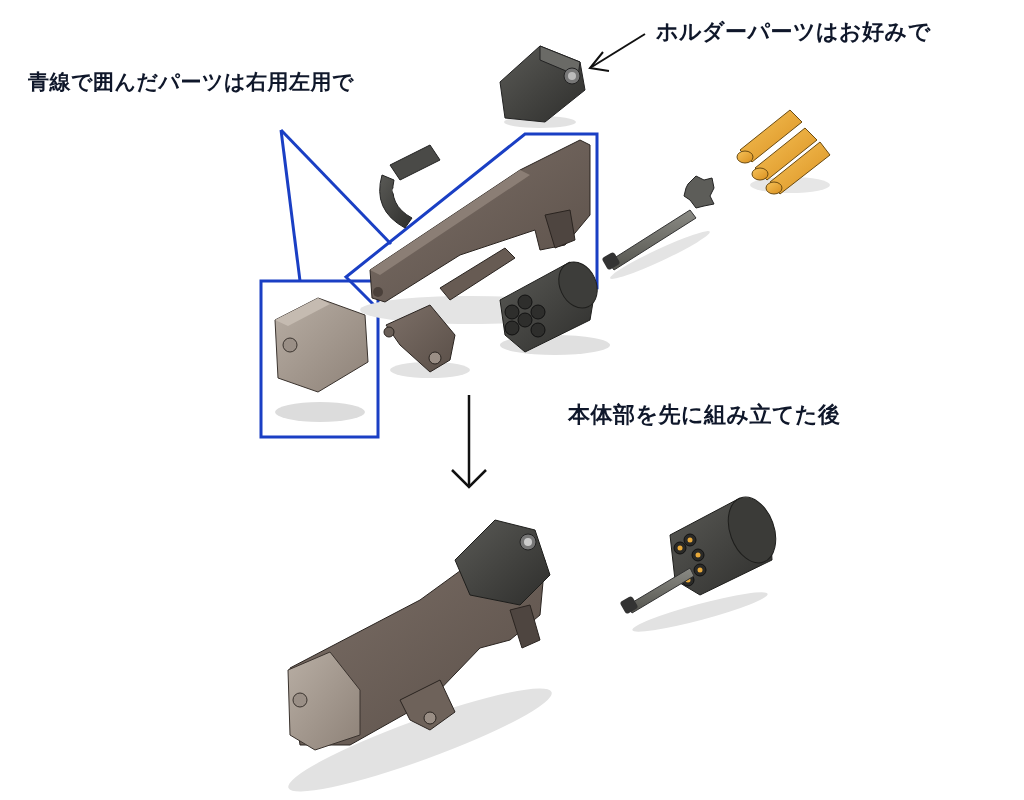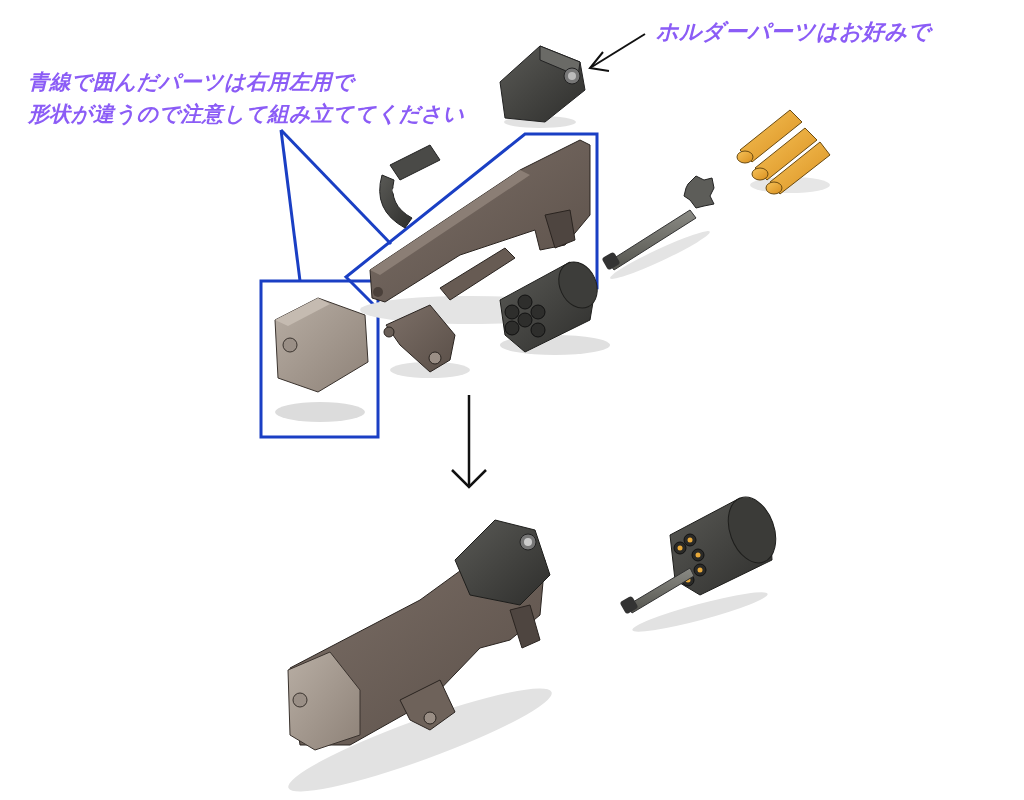--- a/index.html
+++ b/index.html
@@ -1,36 +1,36 @@
 <!DOCTYPE html>
 <html><head>
 <meta charset="utf-8">
 <style>
   html,body{margin:0;padding:0;background:#ffffff;}
   body{width:1024px;height:800px;position:relative;overflow:hidden;font-family:"DejaVu Serif","Liberation Serif",serif;}
-  .note{position:absolute;font-weight:bold;color:#8b5cf6;font-size:21px;line-height:32px;white-space:nowrap;letter-spacing:0.5px;font-style:italic;}
+  .note{position:absolute;font-weight:bold;color:#0f172a;font-size:21px;line-height:32px;white-space:nowrap;letter-spacing:0.5px;}
   .note div{display:block;}
   #note-blue{left:28px;top:66px;}
   #note-holder{left:656px;top:14px;font-size:22px;line-height:34px;}
   #note-assembly{left:568px;top:398px;font-size:22px;line-height:32px;}
   svg.scene{position:absolute;left:0;top:0;}
 </style>
 </head>
 <body>
 
 <div class="note" id="note-blue">
   <div>青線で囲んだパーツは右用左用で</div>
-  <div>形状が違うので注意して組み立ててください</div>
 </div>
 
 <div class="note" id="note-holder">
   <div>ホルダーパーツはお好みで</div>
 </div>
 
 <div class="note" id="note-assembly">
+  <div>本体部を先に組み立てた後</div>
 </div>
 
 <svg class="scene" width="1024" height="800" viewBox="0 0 1024 800">
   <defs>
     <linearGradient id="brownG" x1="0" y1="0" x2="1" y2="1">
       <stop offset="0" stop-color="#7d7068"></stop>
         <stop offset="1" stop-color="#5a4f48"></stop>
     </linearGradient>
     <linearGradient id="lightG" x1="0" y1="0" x2="1" y2="1">
       <stop offset="0" stop-color="#b8aea4"></stop>

